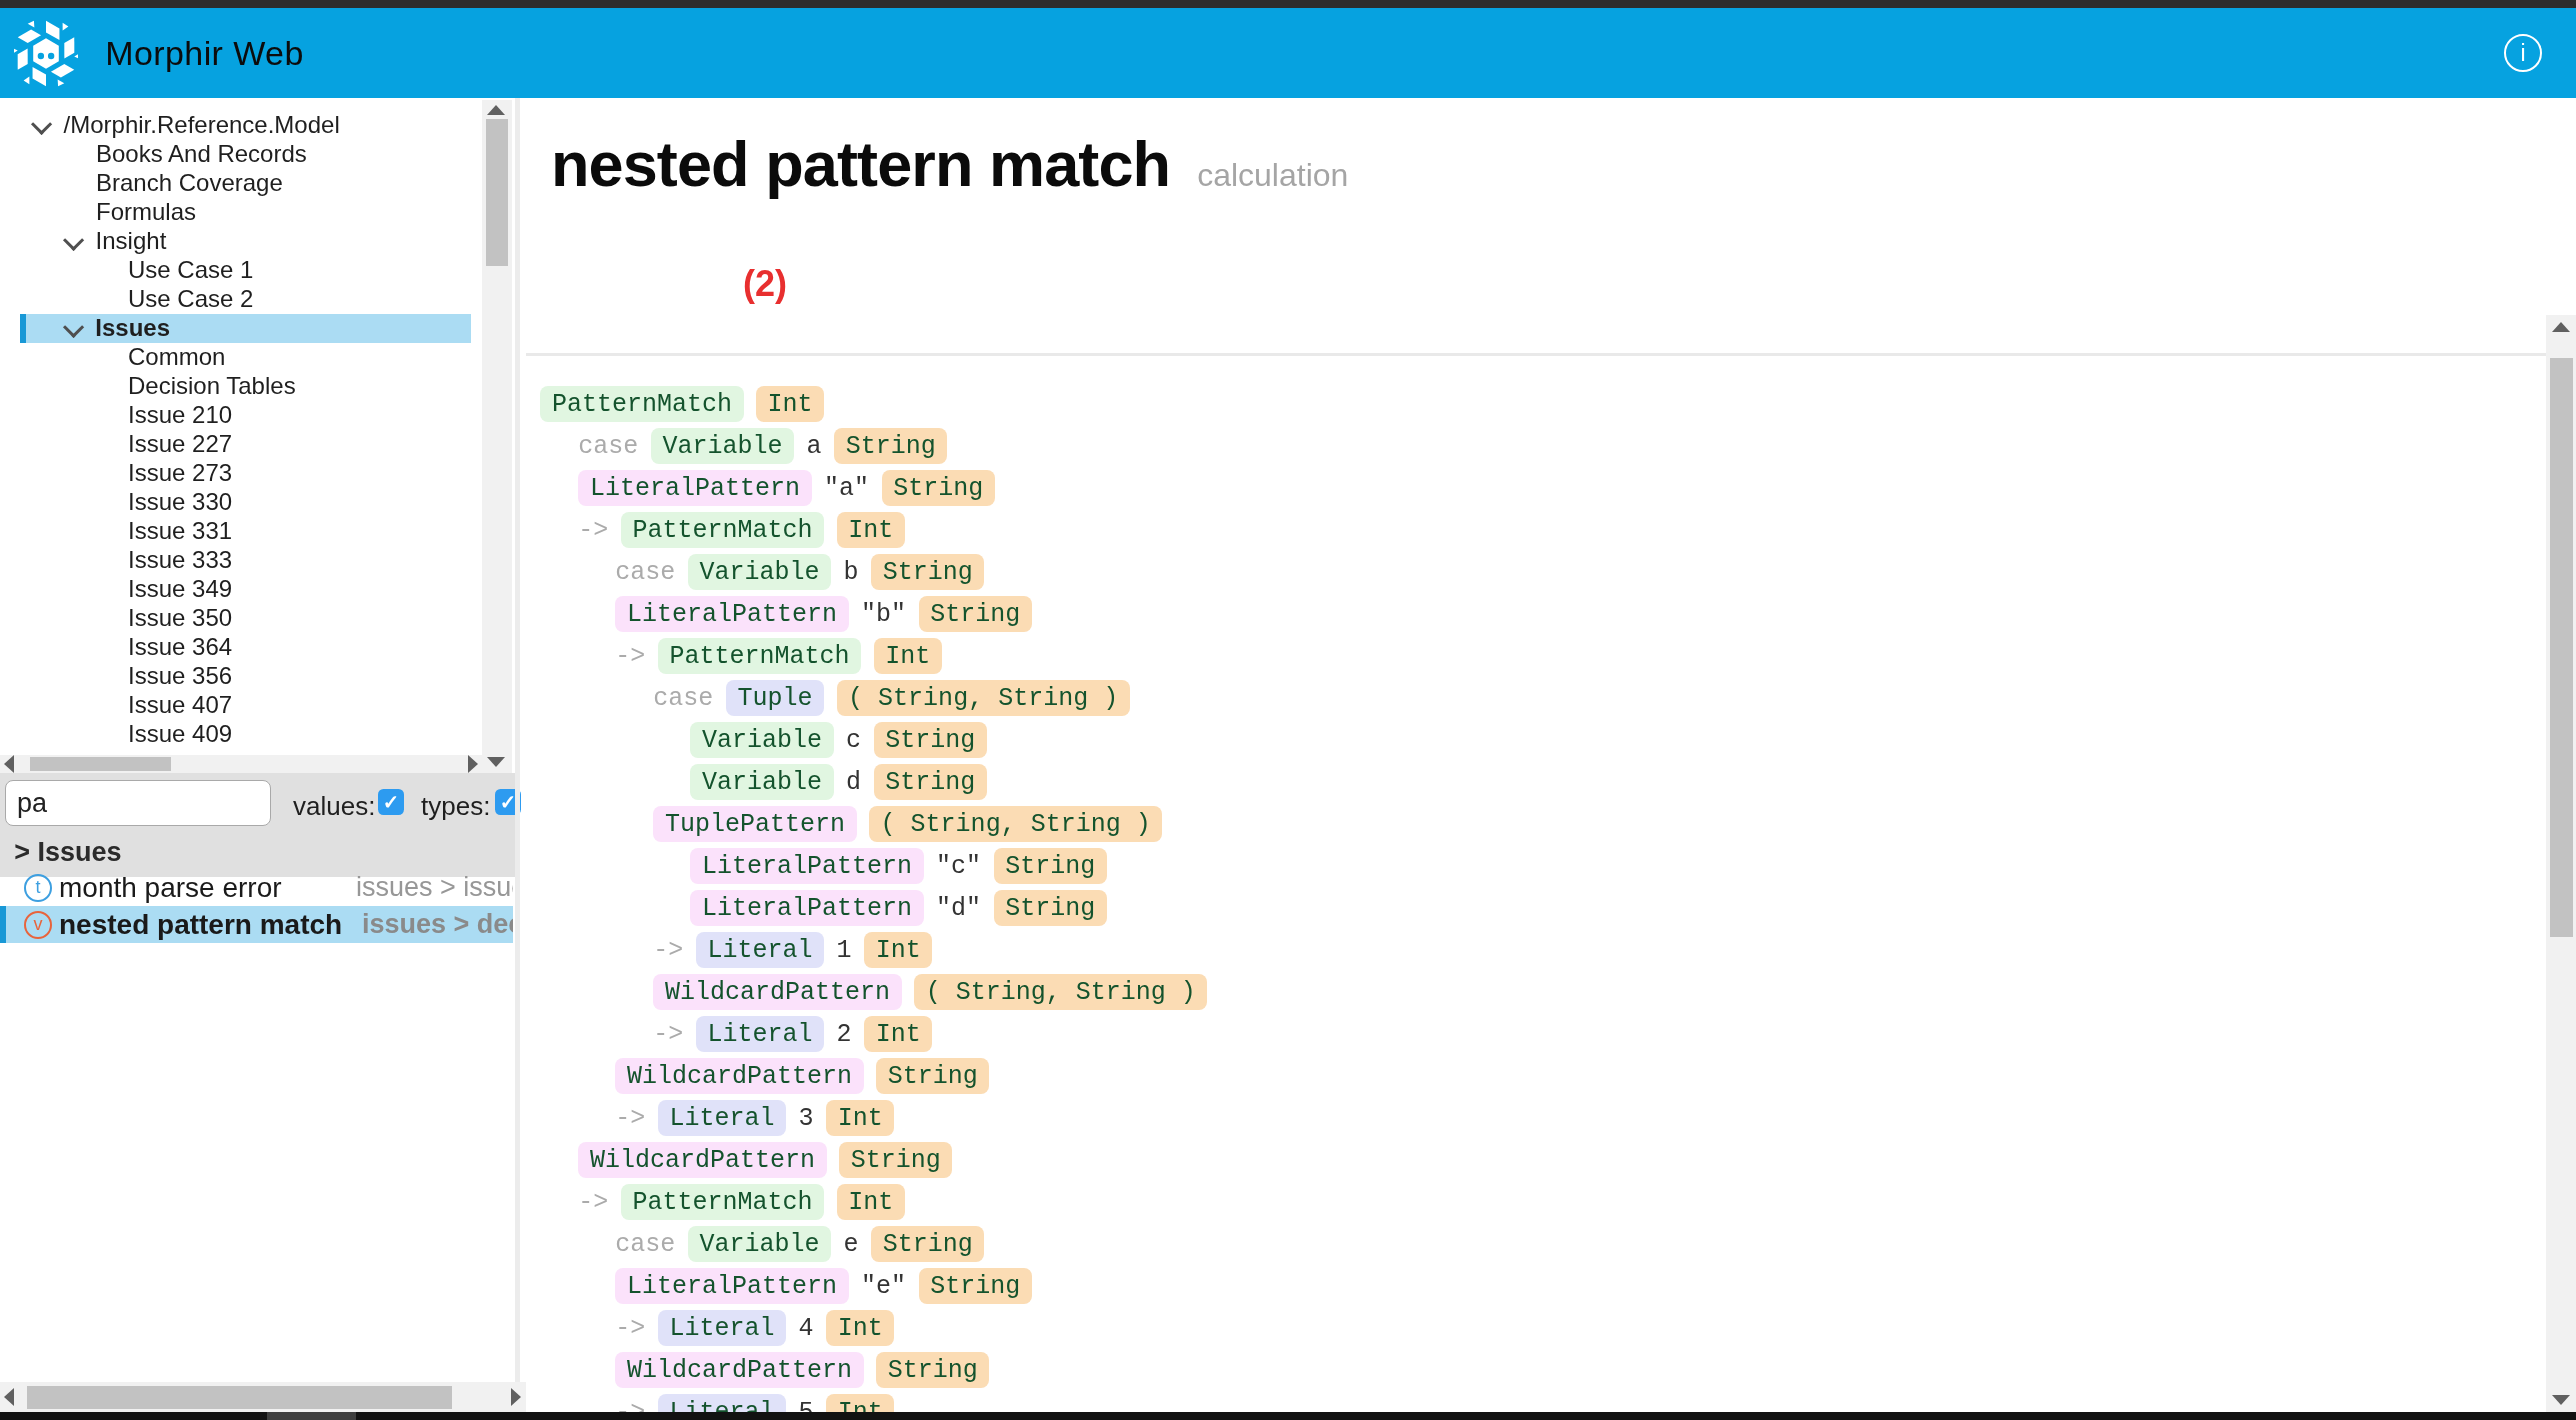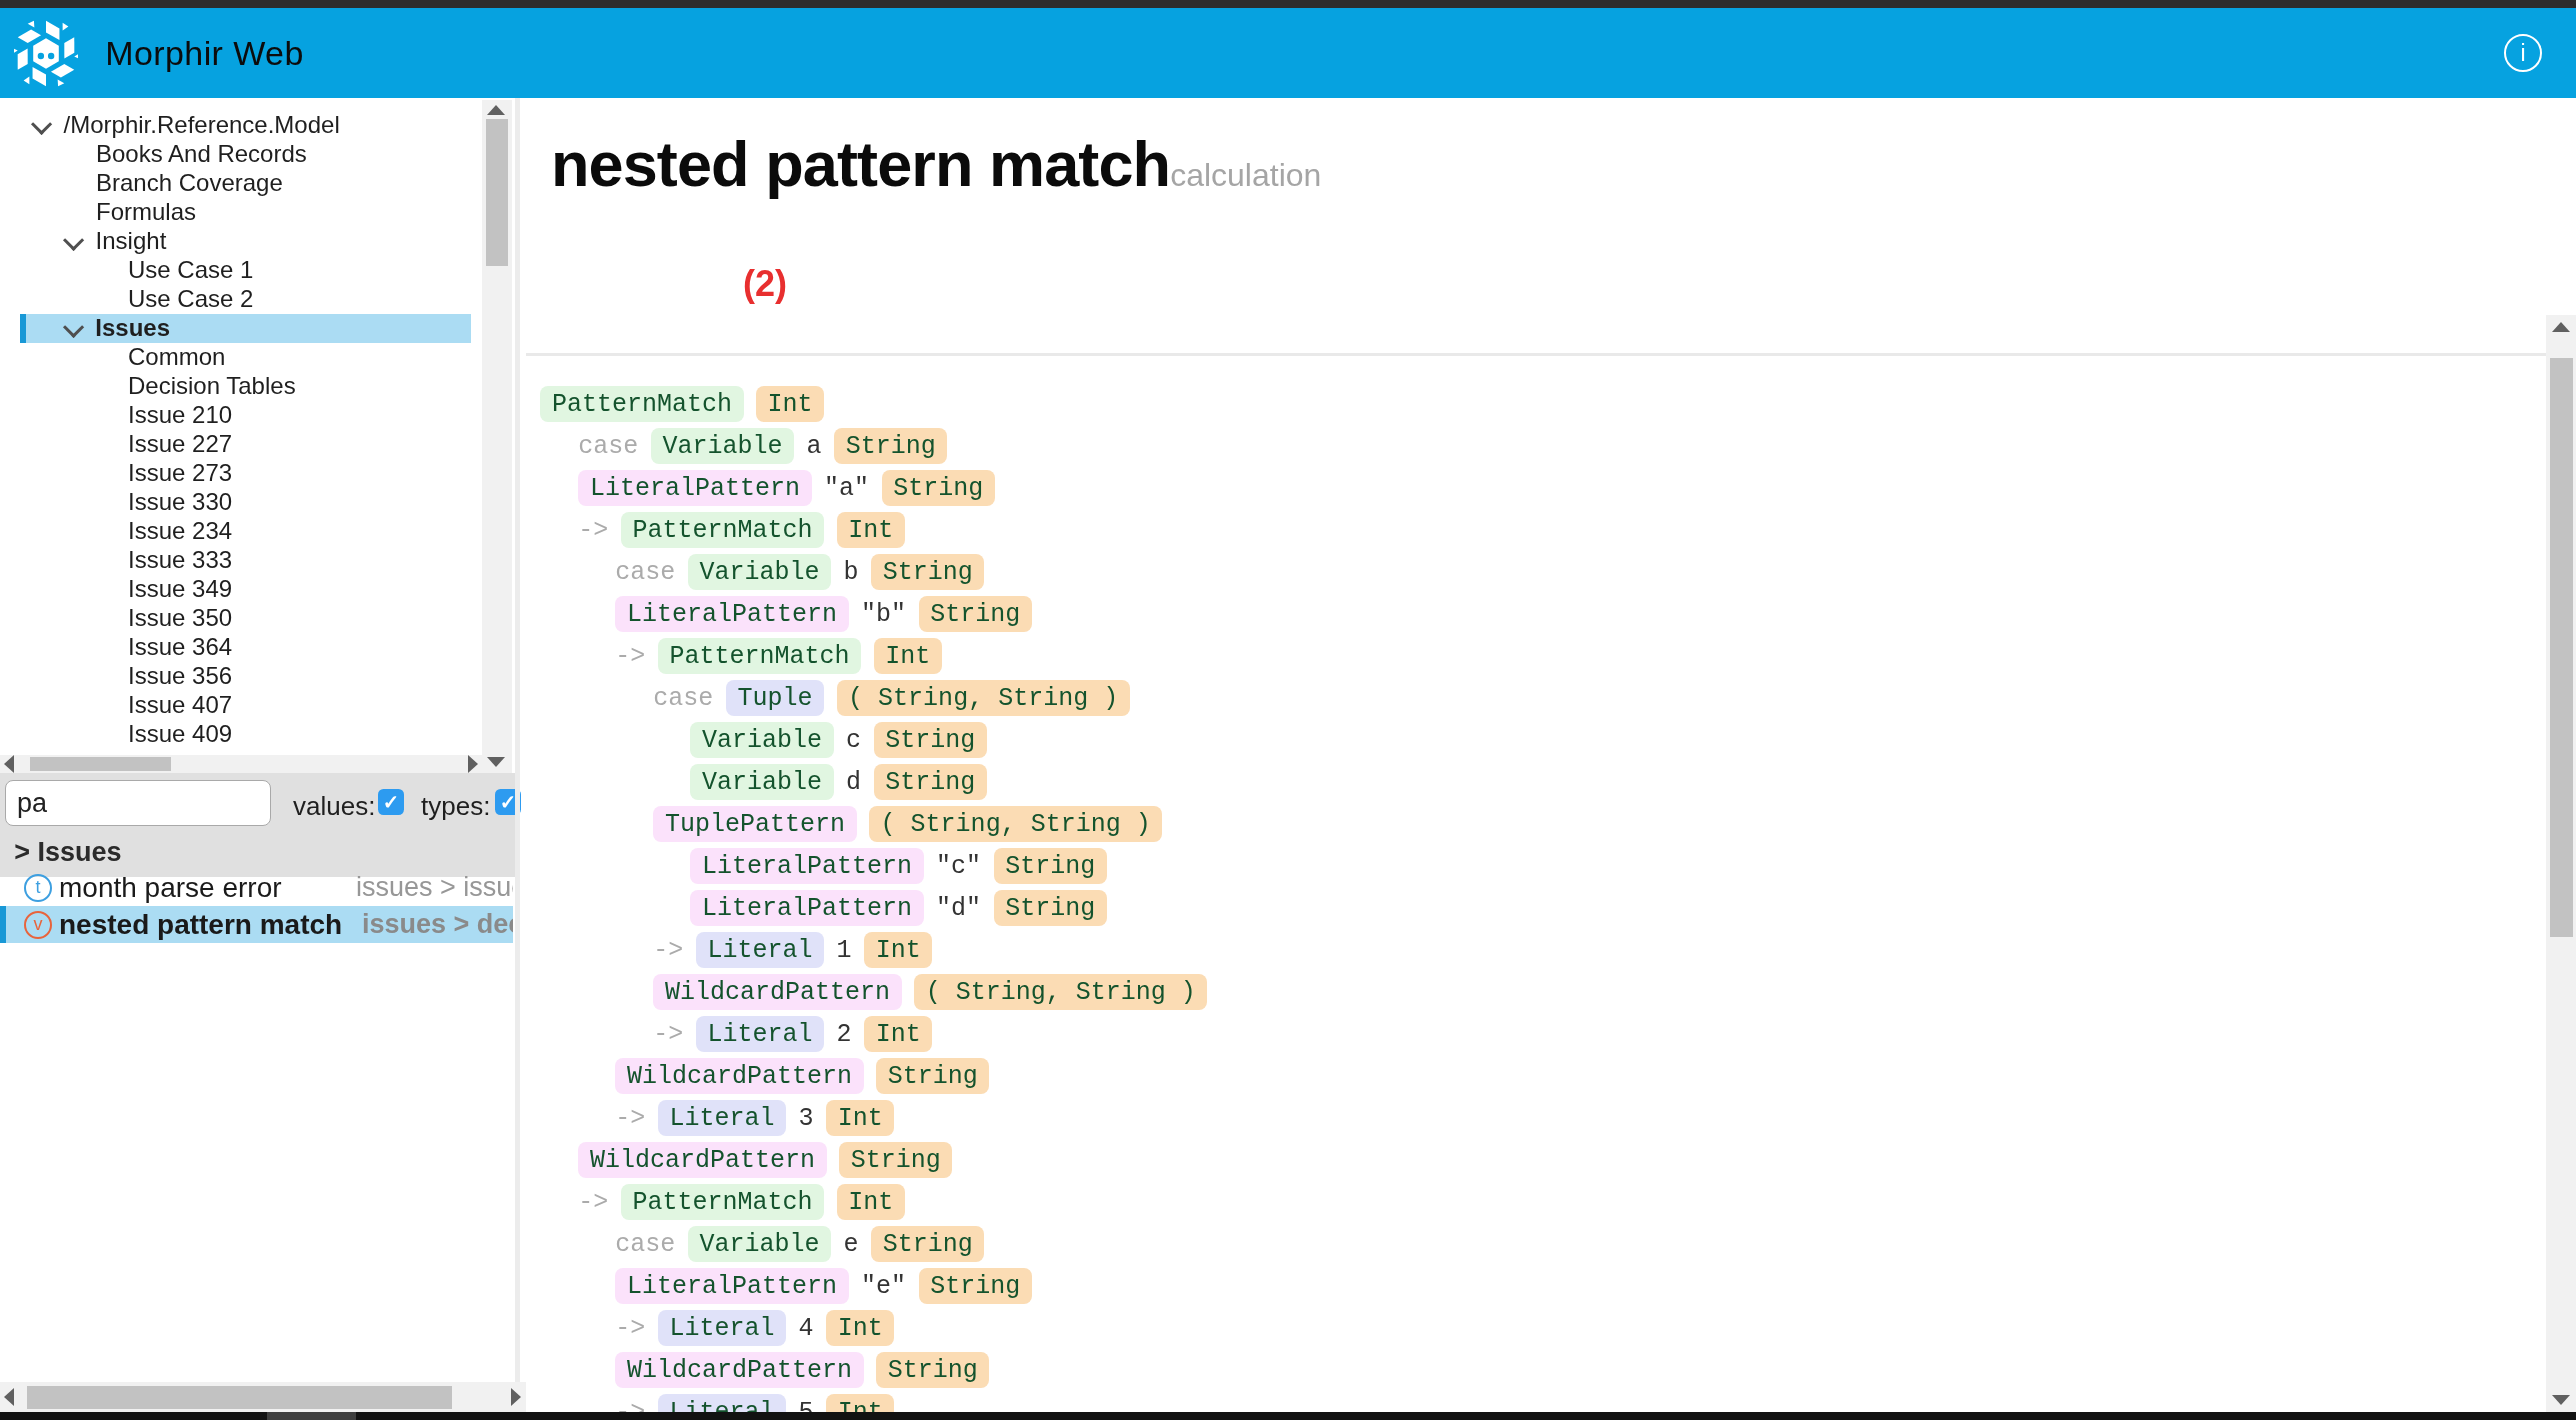--- a/index.html
+++ b/index.html
@@ -70,21 +70,21 @@
   .icon-t{color:var(--icon-type)}
   .icon-v{color:var(--icon-value)}
 
   .side-hsb{left:0;top:1382px;width:526px;height:30px}
   .side-hsb .sb-thumb{left:27px;top:3.6px;width:425px;height:23px}
 
   
   .main{position:absolute;left:526px;top:98px;right:0;bottom:9px;background:#fff;overflow:hidden}
   .title-row{position:absolute;left:25px;top:30px;display:flex;align-items:baseline}
   .page-title{font-size:63px;font-weight:600;color:#0b0b0b;letter-spacing:-0.9px}
-  .page-kind{font-size:32px;font-weight:400;color:#a5a5a5}
+  .page-kind{margin-left:27px;font-size:32px;font-weight:400;color:#a5a5a5}
   .doc-line{position:absolute;left:21.5px;top:122px;font-size:28px;font-weight:300;color:#141414}
   .annotation{position:absolute;left:217px;top:165px;font-size:36px;font-weight:700;color:var(--annotation-red)}
   .tabs{position:absolute;left:12.5px;top:213px;height:42px;display:flex;gap:9px}
   .tab{padding:0 12.5px;font-size:28px;color:#1c1c1c;display:flex;align-items:center;cursor:pointer}
   .tab.active{font-weight:700;border-bottom:7.2px solid var(--accent)}
   .tab-divider{position:absolute;left:0;right:30px;top:255px;height:2.7px;background:#e9e9e9}
 
   .xray{position:absolute;left:0;top:258px;right:30px;bottom:0;overflow:hidden;
         padding-top:27px;padding-left:14.3px}
   .xrow{height:42px;display:flex;align-items:center;gap:12.5px;white-space:nowrap;
@@ -173,21 +173,21 @@
       <div class="trow" style="padding-left: 128px;">
         <span>Issue 227</span>
       </div>
       <div class="trow" style="padding-left: 128px;">
         <span>Issue 273</span>
       </div>
       <div class="trow" style="padding-left: 128px;">
         <span>Issue 330</span>
       </div>
       <div class="trow" style="padding-left: 128px;">
-        <span>Issue 234</span>
+        <span>Issue 331</span>
       </div>
       <div class="trow" style="padding-left: 128px;">
         <span>Issue 333</span>
       </div>
       <div class="trow" style="padding-left: 128px;">
         <span>Issue 349</span>
       </div>
       <div class="trow" style="padding-left: 128px;">
         <span>Issue 350</span>
       </div>

